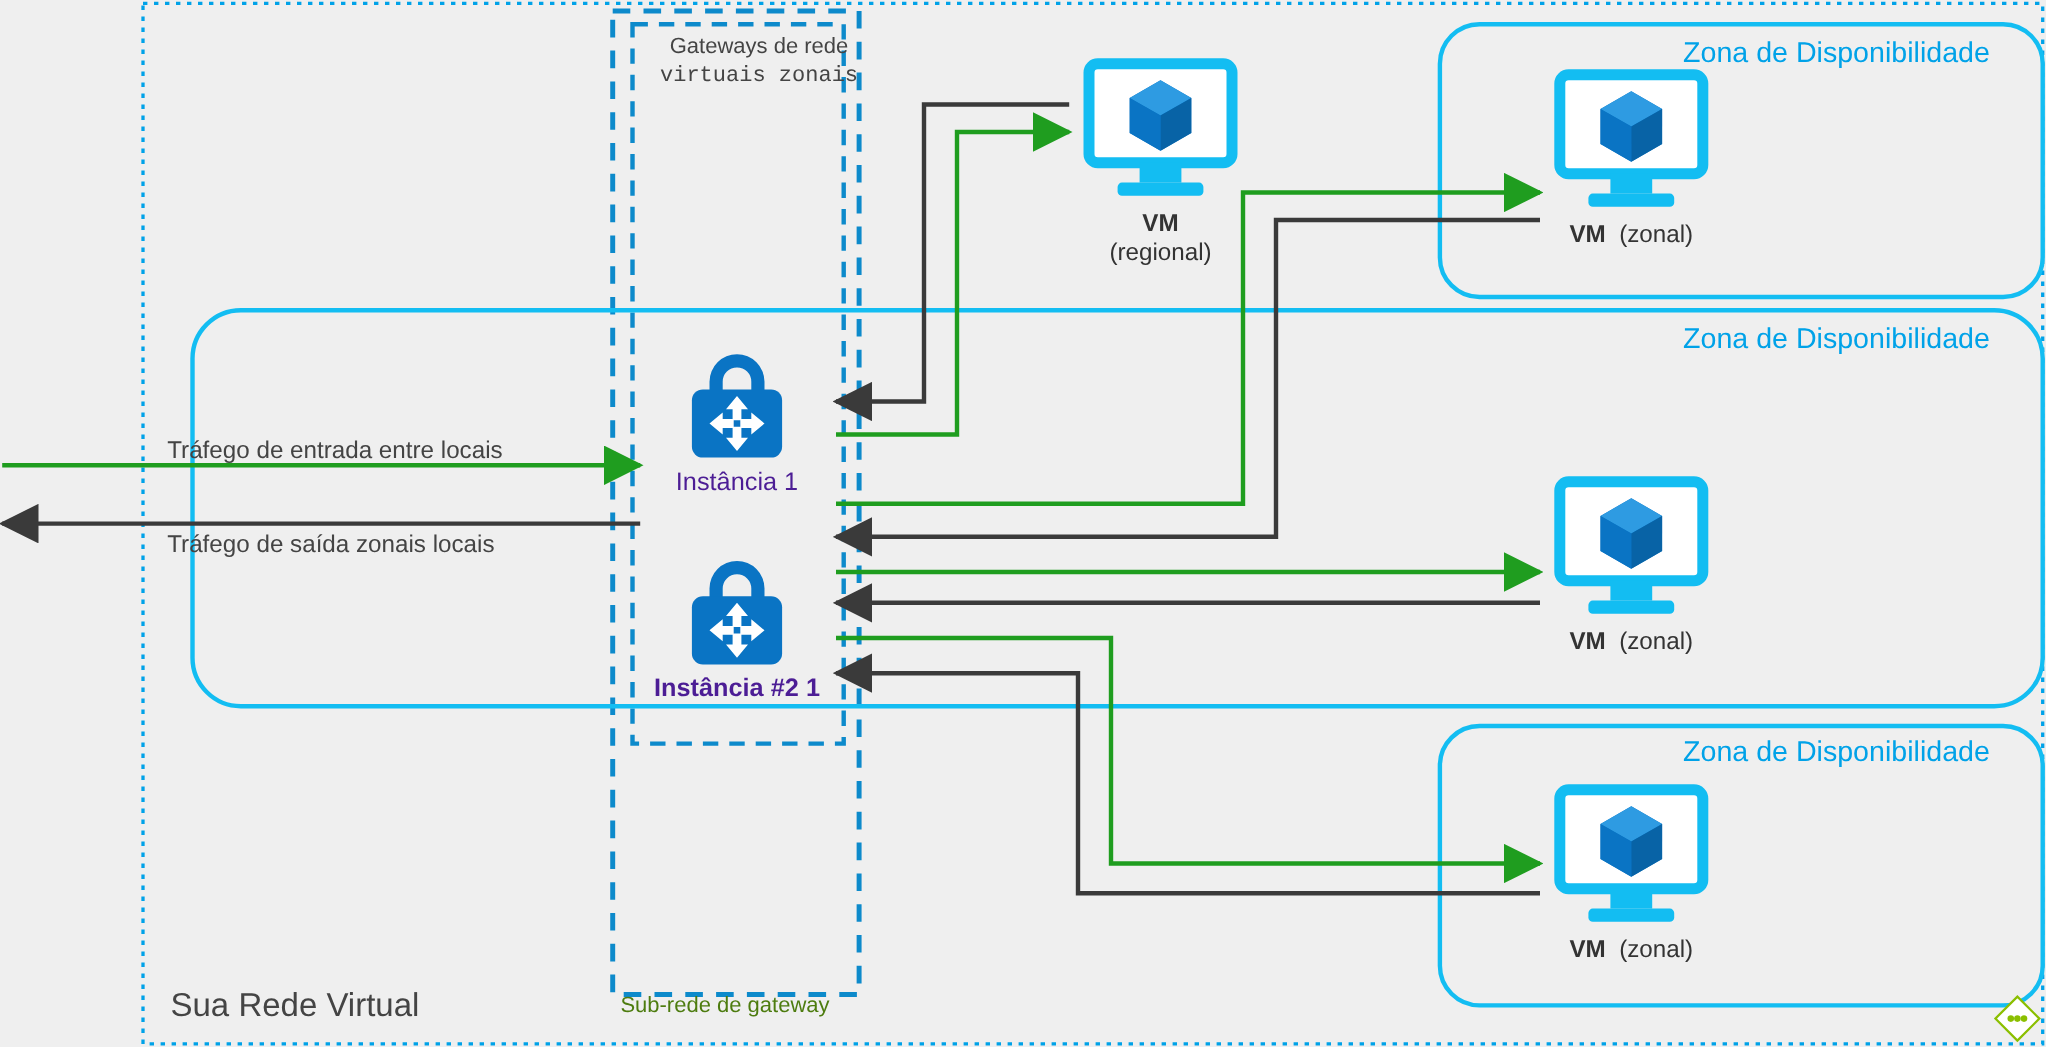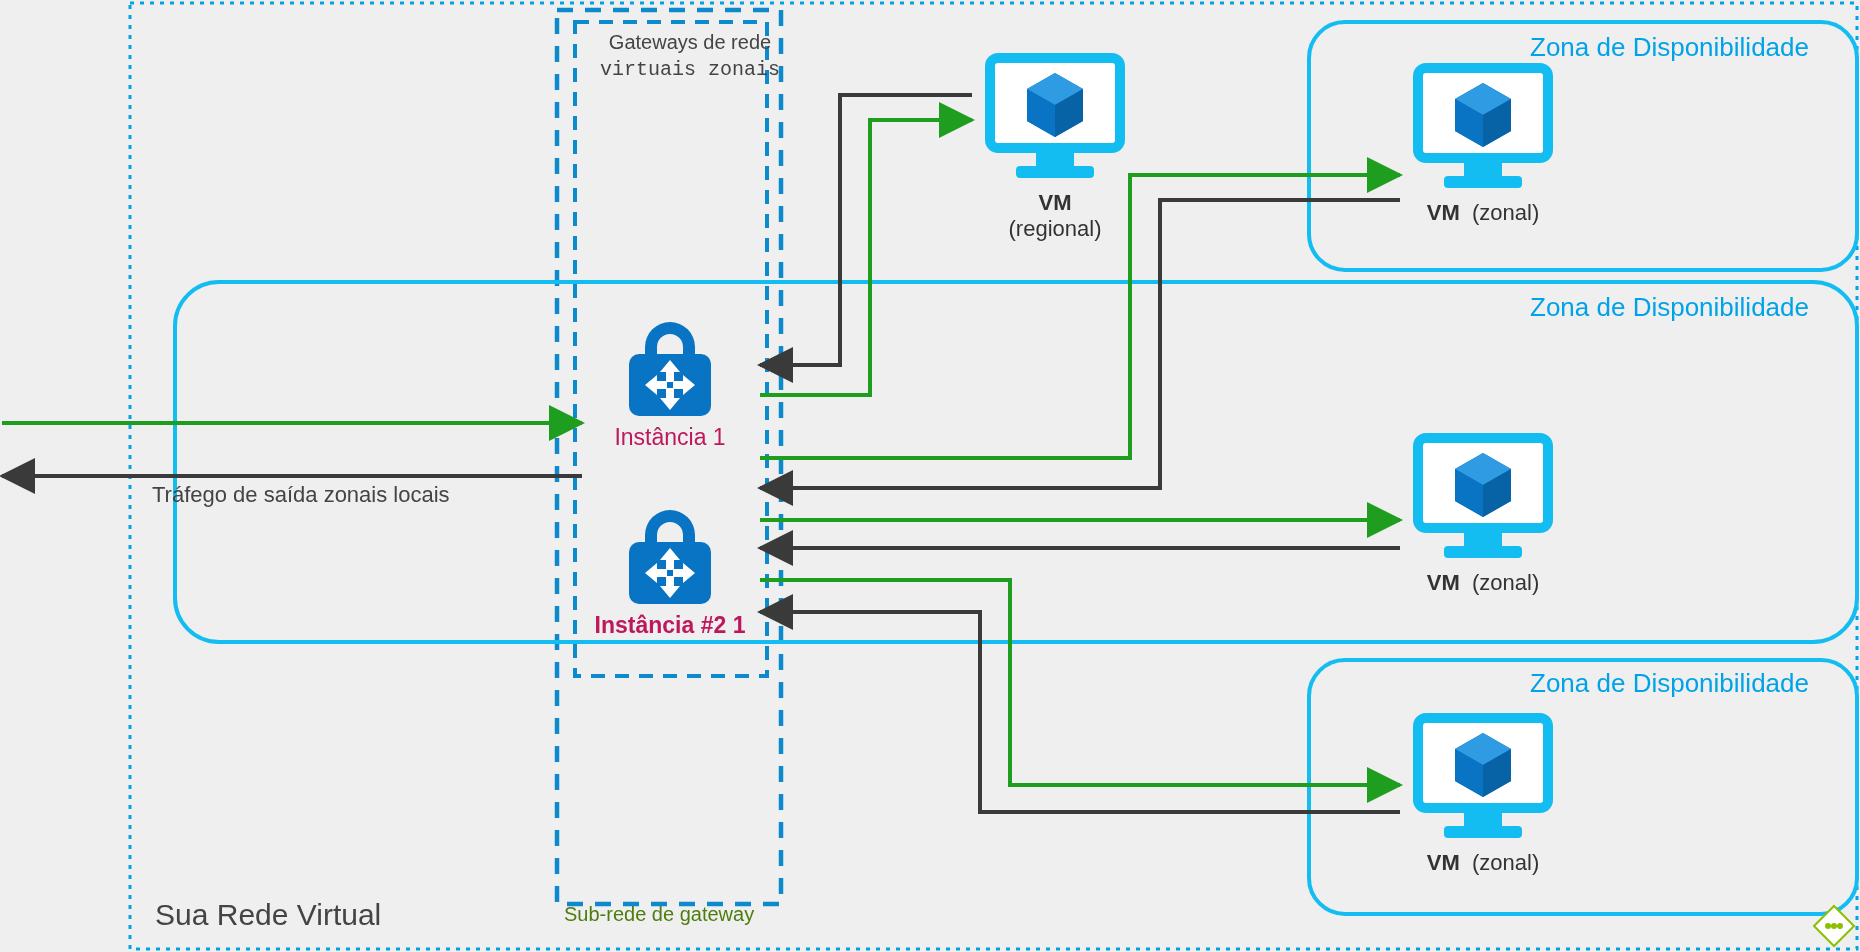--- a/index.html
+++ b/index.html
@@ -65,21 +65,21 @@
   .vm .cap b { font-weight: 700; }
   
   .gw {
     position: absolute;
     width: 160px;
     text-align: center;
   }
   .gw svg { display: block; margin: 0 auto; }
   .gw .cap {
     font-size: 23px;
-    color: #be185d;
+    color: #4c1d95;
     margin-top: 2px;
   }
   
   .resize-handle {
     position: absolute;
     right: 4px;
     bottom: 4px;
     width: 44px;
     height: 44px;
   }
@@ -129,20 +129,21 @@
 
   <path d="M1400 812 L980 812 L980 612 L760 612" fill="none" stroke="#3a3a3a" stroke-width="4" marker-end="url(#arr-black)"></path>
 </svg>
 
 <div class="label" style="left:600px; top:30px; width:180px; text-align:center; line-height:1.2;">Gateways de rede</div>
 <div class="label" style="left:600px; top:58px; width:180px; text-align:center; line-height:1.2;font-family:Liberation Mono, monospace;">virtuais zonais</div>
 
 <div class="vnet-title">Sua Rede Virtual</div>
 <div class="subrede-label">Sub-rede de gateway</div>
 
+<div class="label small" style="left:152px; top:396px;">Tráfego de entrada entre locais</div>
 <div class="label small" style="left:152px; top:482px;">Tráfego de saída zonais locais</div>
 
 <div class="zone-label" style="left:1530px; top:32px;">Zona de Disponibilidade</div>
 <div class="zone-label" style="left:1530px; top:292px;">Zona de Disponibilidade</div>
 <div class="zone-label" style="left:1530px; top:668px;">Zona de Disponibilidade</div>
 
 <div class="gw" style="left:590px; top:302px;">
   <svg width="110" height="120" viewBox="0 0 110 120">
 
     <path d="M30 45 a25 25 0 0 1 50 0 v10 h-12 v-10 a13 13 0 0 0 -26 0 v10 h-12 z" fill="#0a74c4"></path>

